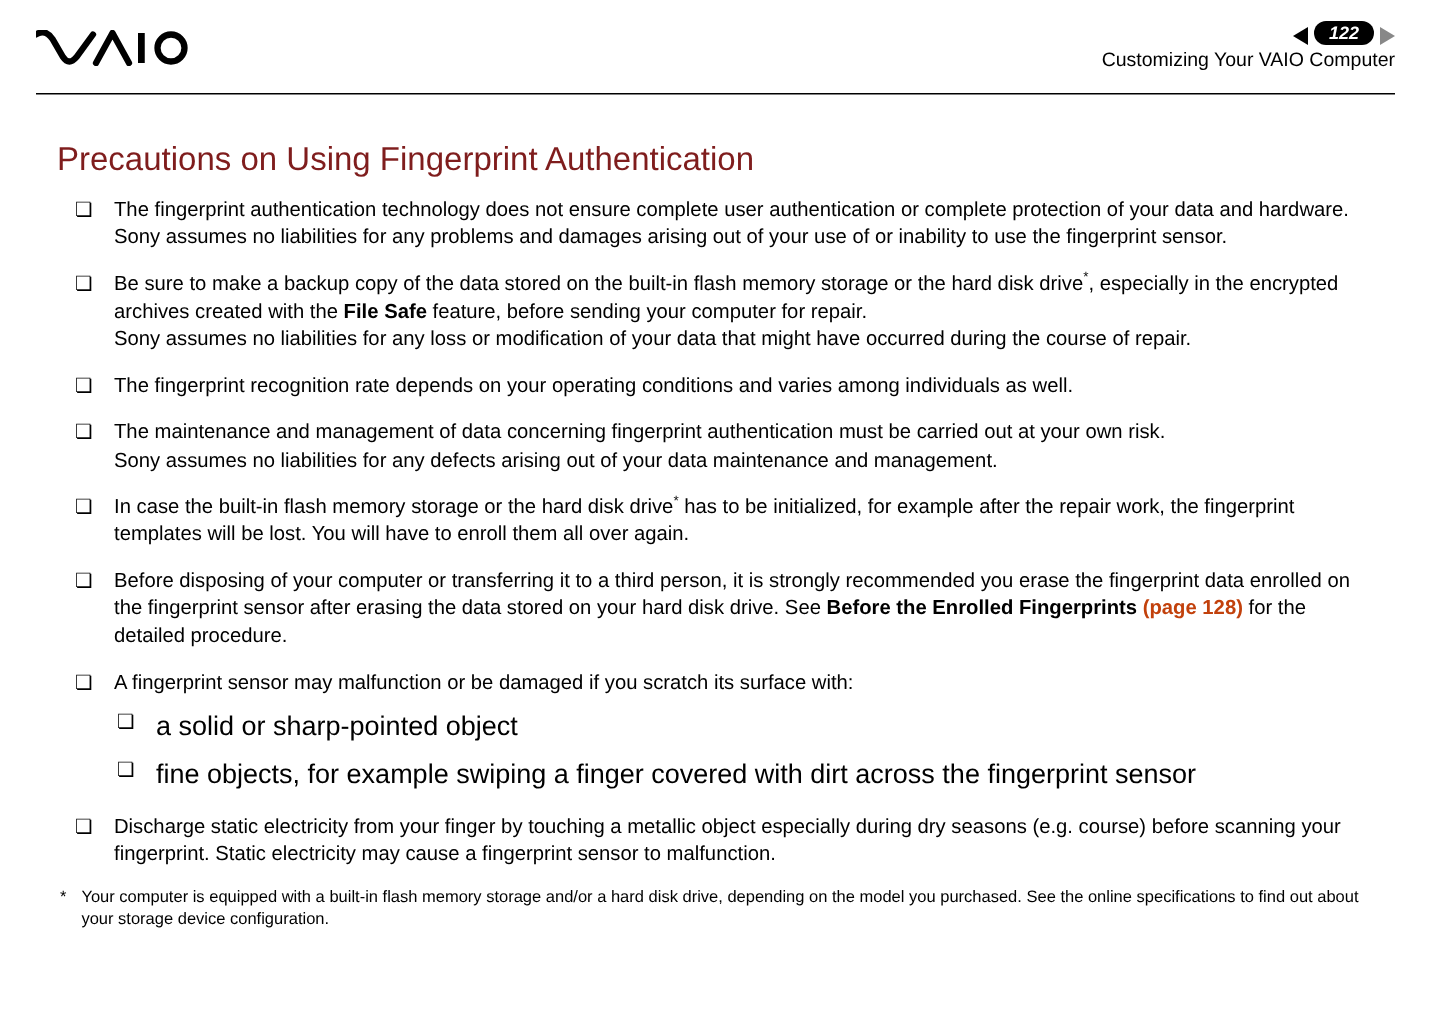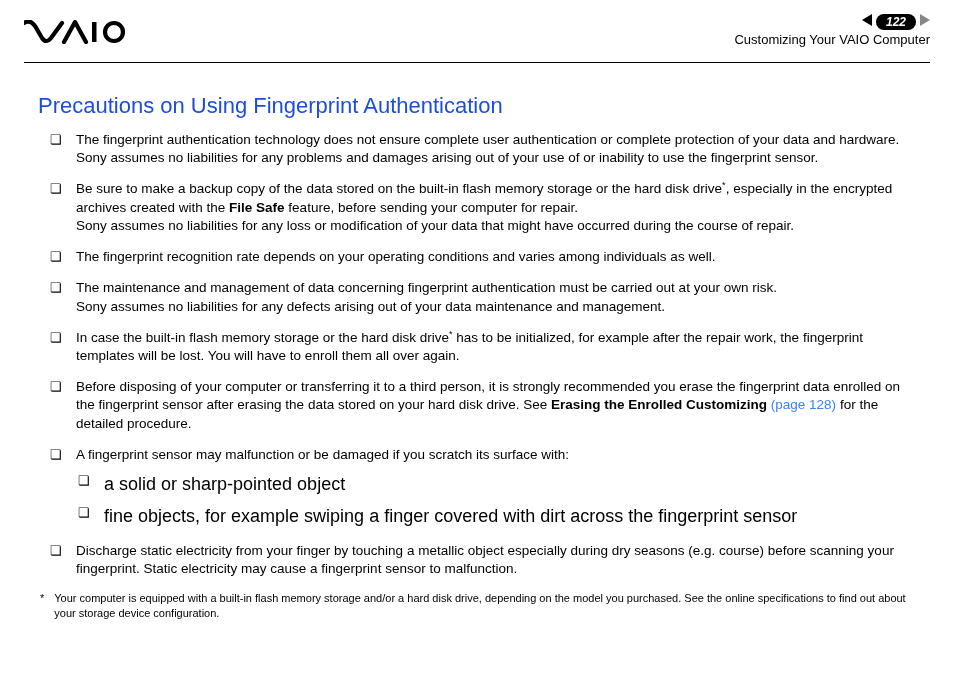--- a/index.html
+++ b/index.html
@@ -1,35 +1,35 @@
 <!DOCTYPE html>
 <html><head>
 <meta charset="utf-8">
 <style>
   html,body{margin:0;padding:0;background:#fff;font-family:Arial,Helvetica,sans-serif;color:#000}
   .page{width:954px;height:674px;position:relative;box-sizing:border-box;padding:14px 24px 0 24px}
   .hdr{display:flex;justify-content:space-between;align-items:flex-start;height:42px}
   .logo{margin-top:6px}
   .hdr-right{text-align:right;font-weight:bold}
-  .nav{display:flex;justify-content:flex-end;align-items:flex-start;gap:4px;font-style:italic;margin-bottom:2px}
+  .nav{display:flex;justify-content:flex-end;align-items:flex-end;gap:4px;font-style:italic;margin-bottom:2px}
   .nav .pg{background:#000;color:#fff;border-radius:10px;padding:1px 10px;font-size:12px;font-weight:bold}
   .arrow-l{width:0;height:0;border-top:6px solid transparent;border-bottom:6px solid transparent;border-right:10px solid #000}
   .arrow-r{width:0;height:0;border-top:6px solid transparent;border-bottom:6px solid transparent;border-left:10px solid #888}
   .section{font-size:13px;font-weight:normal}
   .rule{border:0;border-top:1px solid #000;margin:6px 0 0 0}
   .content{padding:30px 10px 0 14px}
-  h1{color:#1d4ed8;font-weight:normal;font-size:22px;margin:0 0 12px 0}
+  h1{color:#7f1d1d;font-weight:normal;font-size:22px;margin:0 0 12px 0}
   ul.sq{list-style:none;margin:10px;padding:0}
   ul.sq>li{position:relative;padding-left:28px;margin-bottom:13px;font-size:13.5px;line-height:1.35}
   ul.sq>li:before{content:"❏";position:absolute;left:2px;top:0;font-size:13px}
   ul.sub{list-style:none;margin:4px 0 0 0;padding:0}
   ul.sub>li{position:relative;padding-left:28px;margin-top:8px;font-size:18px}
   ul.sub>li:before{content:"❏";position:absolute;left:2px;top:0;font-size:13px}
   .b{font-weight:bold}
-  .link{color:#3b82f6;font-weight:normal}
+  .link{color:#c2410c;font-weight:bold}
   sup{font-size:9px;line-height:0}
   .fn{display:flex;gap:10px;font-size:11px;font-family:Arial,Helvetica,sans-serif;line-height:1.35;margin-top:2px;padding-left:2px;font-stretch:condensed}
   .fn .ast{flex:0 0 auto}
 </style>
 </head>
 <body>
 
 <div class="page">
   <div class="hdr">
     <div class="logo">
@@ -66,21 +66,21 @@
         <span>The fingerprint recognition rate depends on your operating conditions and varies among individuals as well.</span>
       </li>
       <li>
         <span>The maintenance and management of data concerning fingerprint authentication must be carried out at your own risk.</span><br>
         <span>Sony assumes no liabilities for any defects arising out of your data maintenance and management.</span>
       </li>
       <li>
         <span>In case the built-in flash memory storage or the hard disk drive</span><sup>*</sup><span> has to be initialized, for example after the repair work, the fingerprint templates will be lost. You will have to enroll them all over again.</span>
       </li>
       <li>
-        <span>Before disposing of your computer or transferring it to a third person, it is strongly recommended you erase the fingerprint data enrolled on the fingerprint sensor after erasing the data stored on your hard disk drive. See </span><span class="b">Erasing the Enrolled Customizing </span><span class="link">(page 128)</span><span> for the detailed procedure.</span>
+        <span>Before disposing of your computer or transferring it to a third person, it is strongly recommended you erase the fingerprint data enrolled on the fingerprint sensor after erasing the data stored on your hard disk drive. See </span><span class="b">Before the Enrolled Fingerprints </span><span class="link">(page 128)</span><span> for the detailed procedure.</span>
       </li>
       <li>
         <span>A fingerprint sensor may malfunction or be damaged if you scratch its surface with:</span>
         <ul class="sub">
           <li>a solid or sharp-pointed object</li>
           <li>fine objects, for example swiping a finger covered with dirt across the fingerprint sensor</li>
         </ul>
       </li>
       <li>
         <span>Discharge static electricity from your finger by touching a metallic object especially during dry seasons (e.g. course) before scanning your fingerprint. Static electricity may cause a fingerprint sensor to malfunction.</span>

